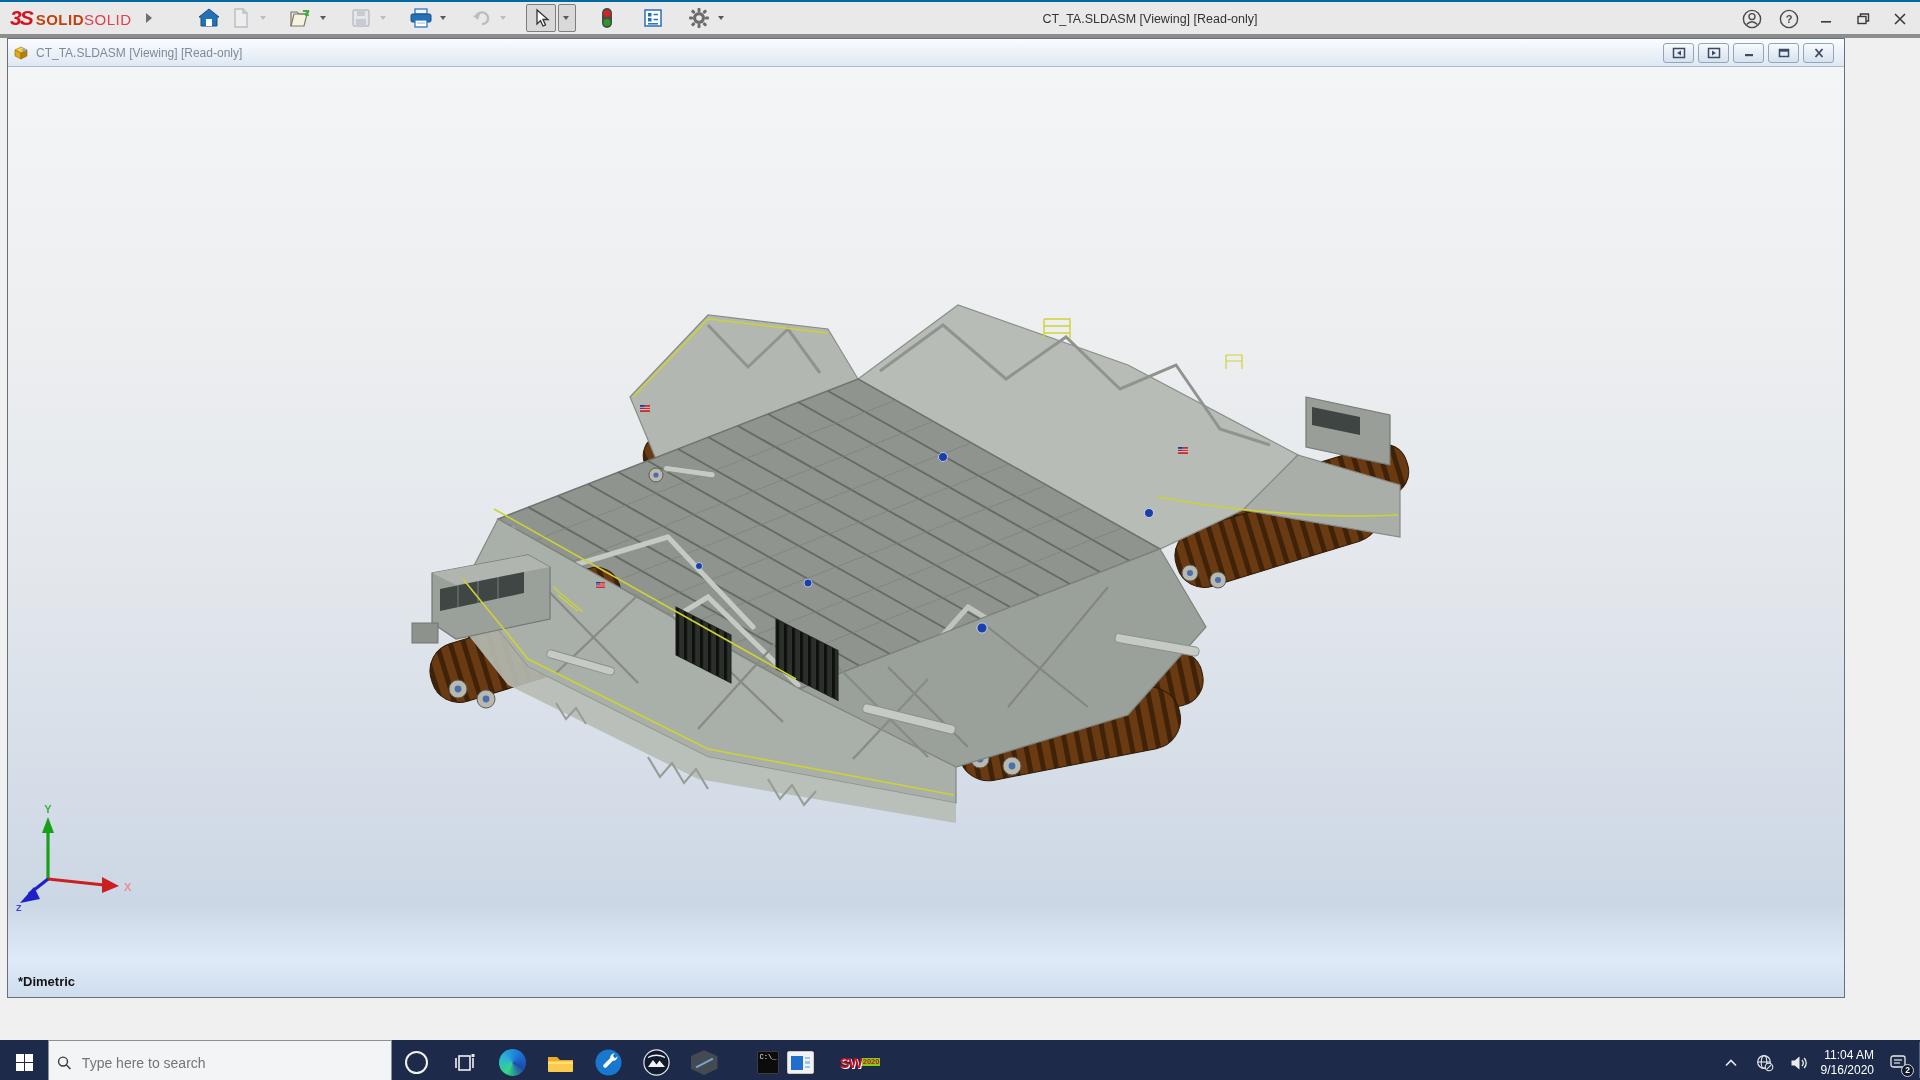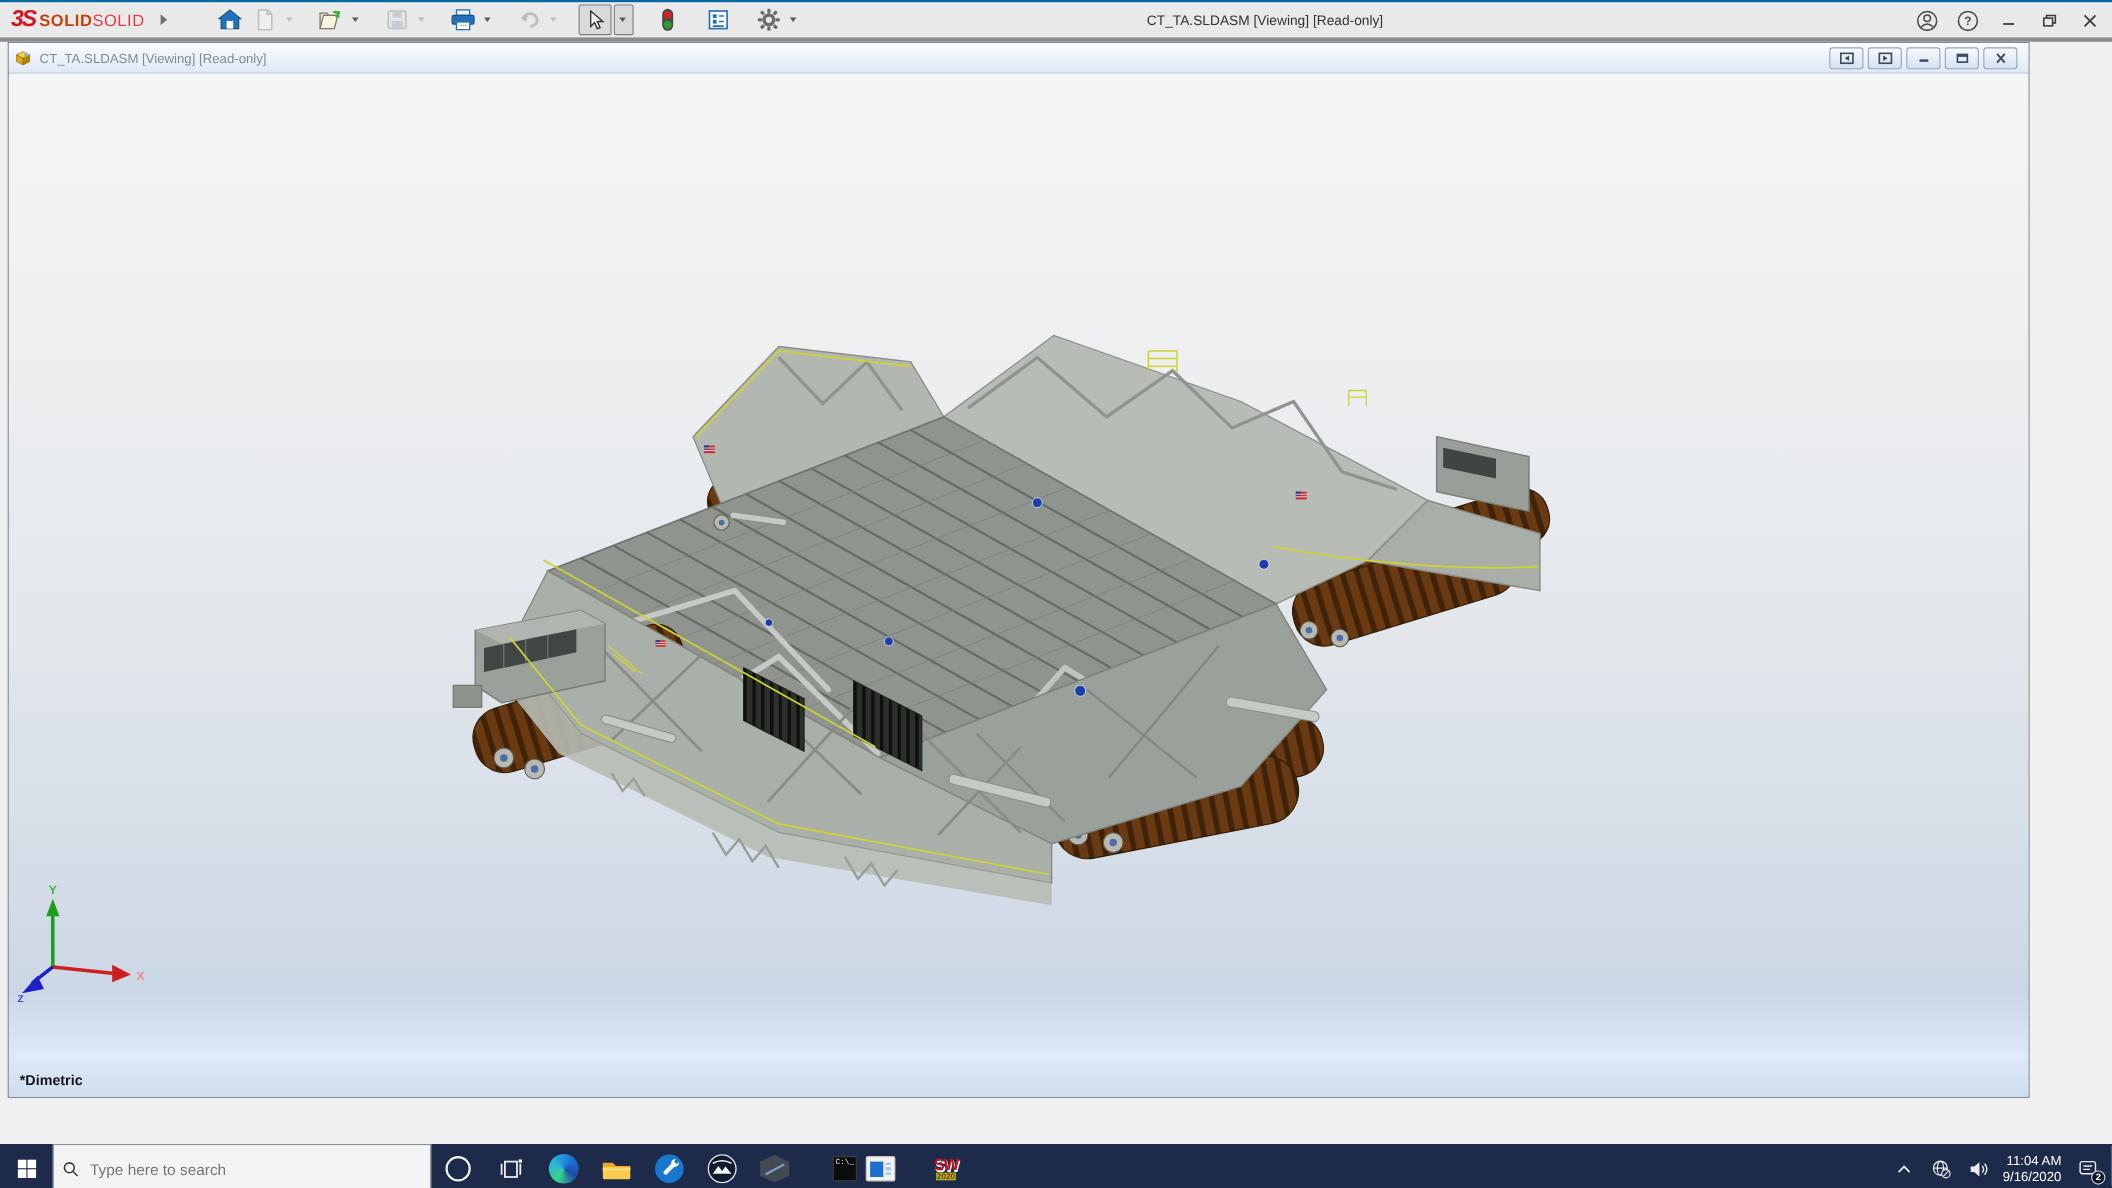--- a/index.html
+++ b/index.html
@@ -65,21 +65,21 @@
     clip-path:polygon(50% 0,100% 25%,100% 75%,50% 100%,0 75%,0 25%);position:relative;}
   .hexagon::after{content:"";position:absolute;left:4px;top:12px;width:19px;height:2px;
     background:#7ba2cc;transform:rotate(-28deg);}
   .cmdbox{width:27px;height:23px;background:#0c0c0c;border:1px solid #3c3c3c;border-radius:2px;
     color:#f0f0f0;font-family:"Liberation Mono",monospace;font-size:7px;line-height:9px;padding:1px 2px;text-align:left;margin-left:32px;}
   .winapp{width:27px;height:23px;background:#f2f2f2;border-radius:2px;border:1px solid #c9c9c9;
     display:flex;align-items:center;padding:3px;gap:2px;}
   .winapp .pane{width:12px;height:14px;background:#1f6fd0;}
   .winapp .lines{flex:1;display:flex;flex-direction:column;gap:2px;}
   .winapp .lines i{height:2.5px;background:#9ec7ef;display:block;}
-  .swlogo{display:flex;flex-direction:column;align-items:center;line-height:1;margin-left:24px;}
+  .swlogo{display:flex;align-items:center;line-height:1;margin-left:24px;}
   .swlogo .sw{font-weight:bold;font-size:15px;color:#c41425;letter-spacing:-1px;
     text-shadow:1px 1px 0 #ffffff;}
   .swlogo .yr{font-weight:bold;font-size:7.5px;color:#c41425;background:#84cc16;padding:0 1px;margin-top:-1px;}
   .tray{margin-left:auto;display:flex;align-items:center;gap:10px;padding-right:6px;}
   .tray-item{display:flex;align-items:center;justify-content:center;width:24px;height:40px;}
   .clock{color:#fff;font-size:12px;text-align:right;line-height:15px;white-space:nowrap;}
   .notif{position:relative;width:30px;height:40px;display:flex;align-items:center;justify-content:center;}
   .badge{position:absolute;right:0px;bottom:6px;width:13px;height:13px;border-radius:50%;
     background:#10182b;border:1px solid #cfd4dd;color:#fff;font-size:8.5px;font-weight:bold;
     display:flex;align-items:center;justify-content:center;}

